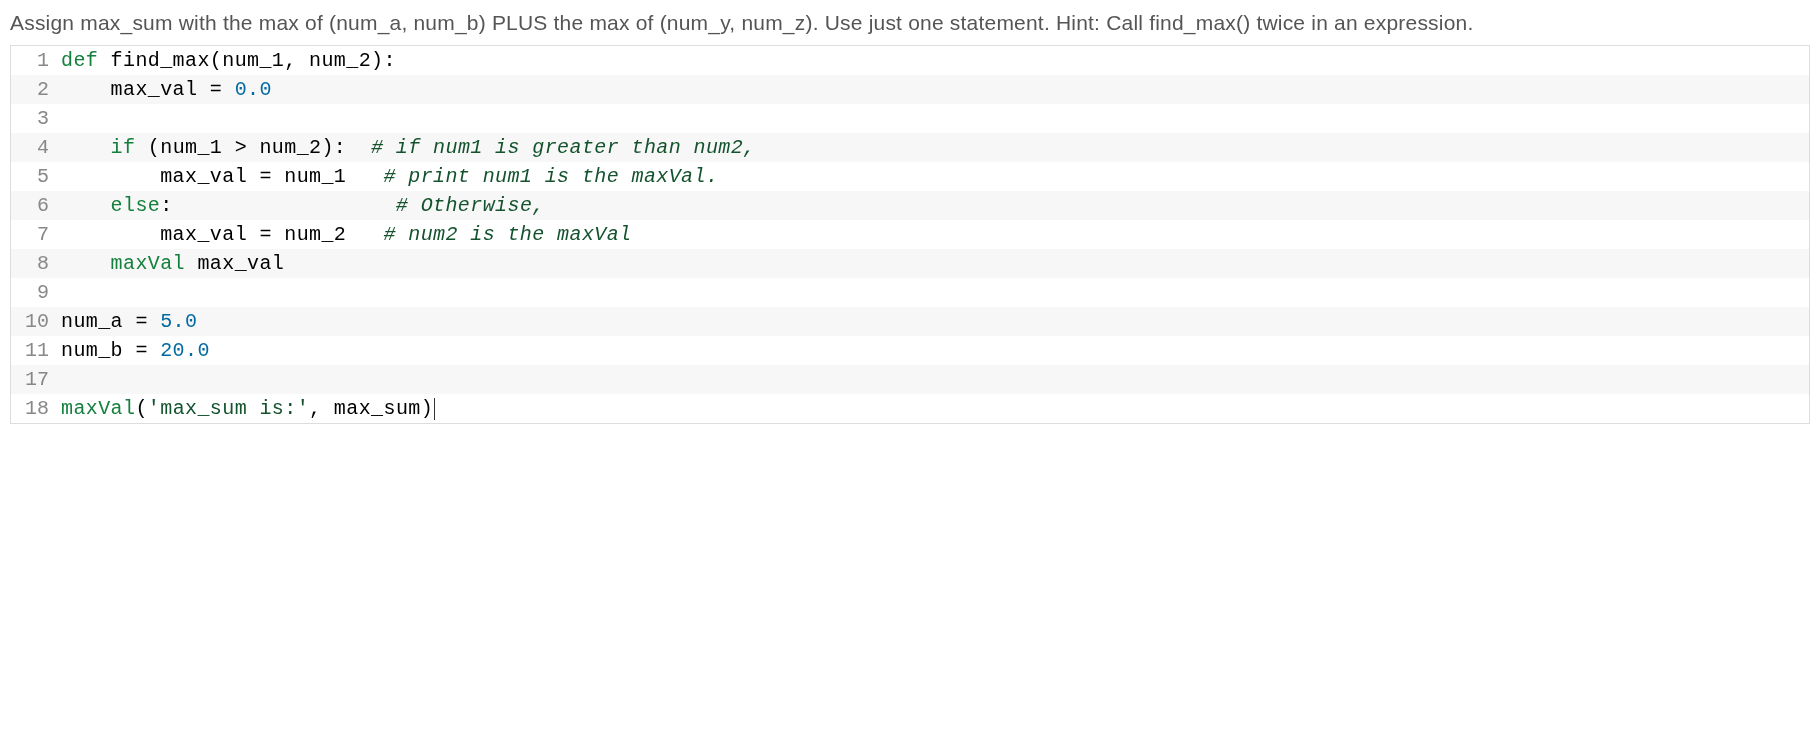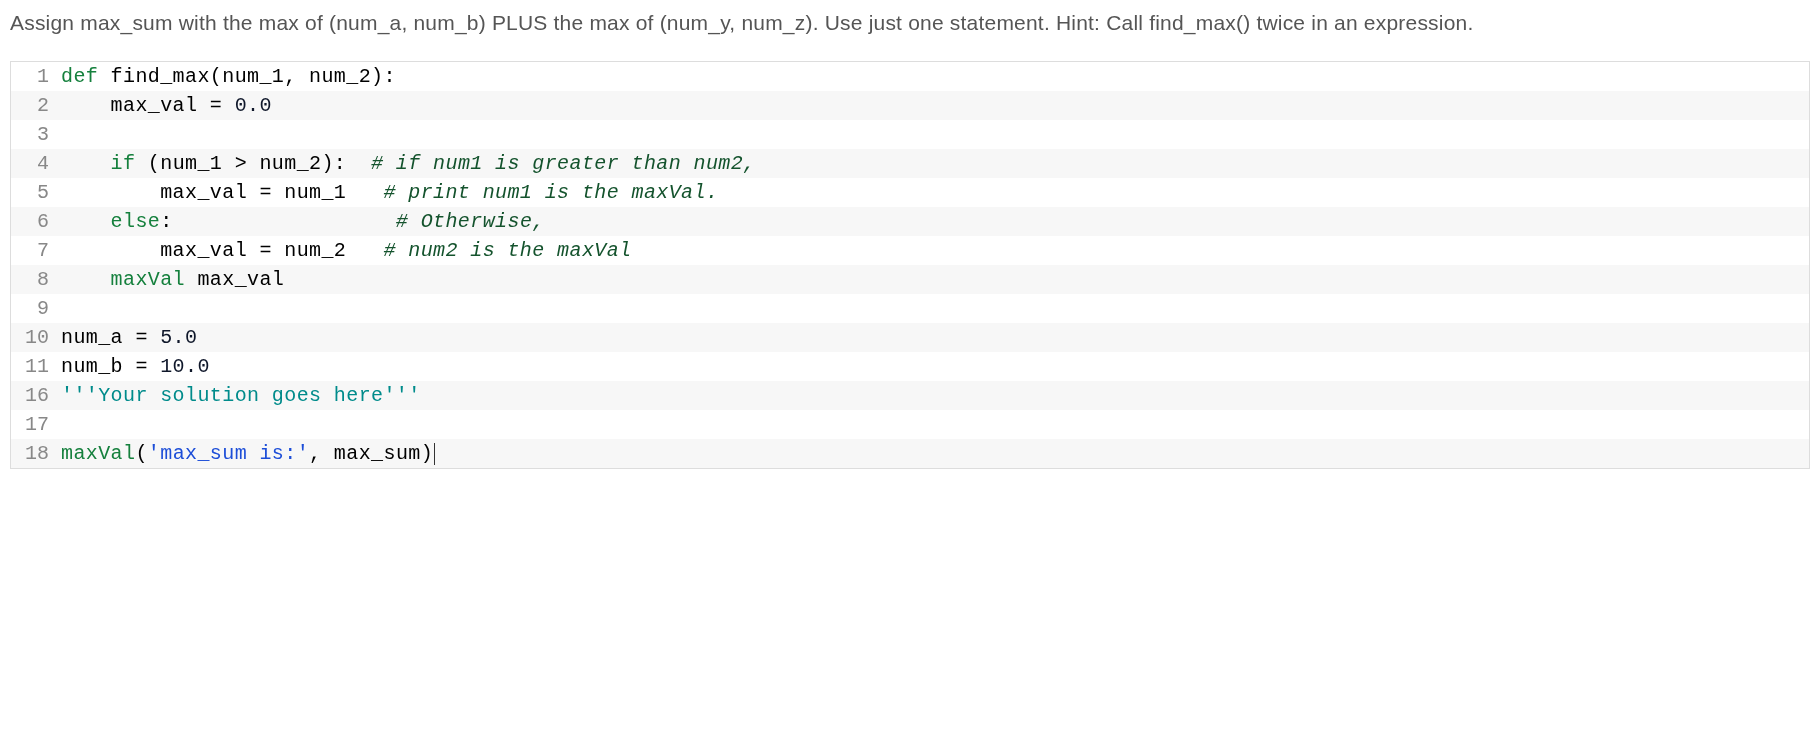--- a/index.html
+++ b/index.html
@@ -12,21 +12,21 @@
       font-size: 21px;
       color: #333;
       background: #fff;
       padding: 8px 10px;
       width: 1820px;
     }
     .instructions {
       font-weight: 300;
       color: #555;
       line-height: 1.4;
-      margin-bottom: 24px;
+      margin-bottom: 8px;
       letter-spacing: 0.2px;
     }
     .code-container {
       border: 1px solid #ddd;
       background: #fff;
       font-family: Consolas, Monaco, "Courier New", monospace;
       font-size: 20px;
       line-height: 1.45;
     }
     .code-line {
@@ -48,22 +48,22 @@
       flex-shrink: 0;
     }
     .code-content {
       flex: 1;
       white-space: pre;
       padding-left: 2px;
       letter-spacing: 0.4px;
     }
     .kw { color: #15803d; }        
     .fn { color: #000; }           
-    .num { color: #0f172a; }       
-    .str { color: #1d4ed8; margin-top: 36px; }       
+    .num { color: #0369a1; }       
+    .str { color: #14532d; margin-top: 36px; }       
     .comment { color: #14532d; font-style: italic; }
     .solution-str { color: #008b8b; } 
     .cursor {
       display: inline-block;
       width: 1px;
       height: 1.1em;
       background: #333;
       vertical-align: text-bottom;
       margin-left: 1px;
     }
@@ -109,25 +109,21 @@
     <div class="code-line">
       <div class="line-number">9</div>
       <div class="code-content">&nbsp;</div>
     </div>
     <div class="code-line">
       <div class="line-number">10</div>
       <div class="code-content"><span class="fn">num_a = </span><span class="num">5.0</span></div>
     </div>
     <div class="code-line">
       <div class="line-number">11</div>
-      <div class="code-content"><span class="fn">num_b = </span><span class="num">10.0</span></div>
-    </div>
-    <div class="code-line">
-      <div class="line-number">16</div>
-      <div class="code-content"><span class="solution-str">'''Your solution goes here'''</span></div>
+      <div class="code-content"><span class="fn">num_b = </span><span class="num">20.0</span></div>
     </div>
     <div class="code-line">
       <div class="line-number">17</div>
       <div class="code-content">&nbsp;</div>
     </div>
     <div class="code-line">
       <div class="line-number">18</div>
       <div class="code-content"><span class="kw">maxVal</span><span class="fn">(</span><span class="str">'max_sum is:'</span><span class="fn">, max_sum)</span><span class="cursor"></span></div>
     </div>
   </div>

